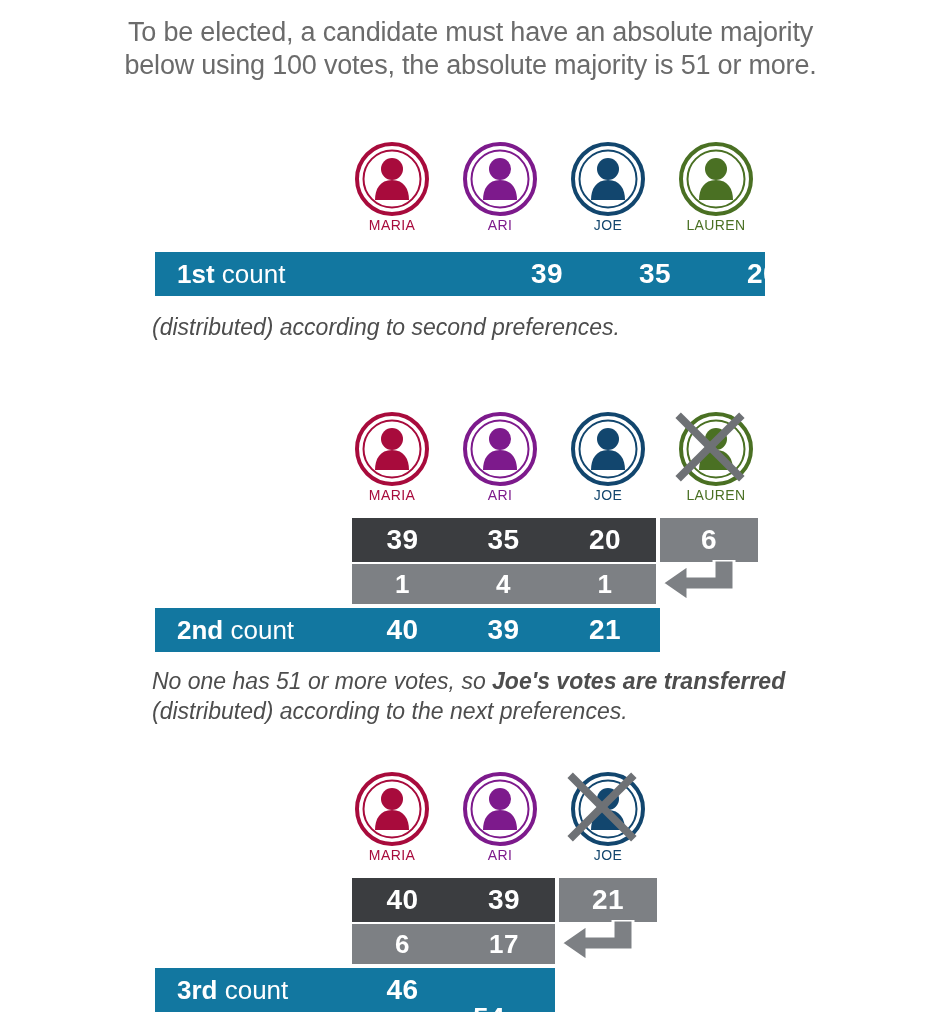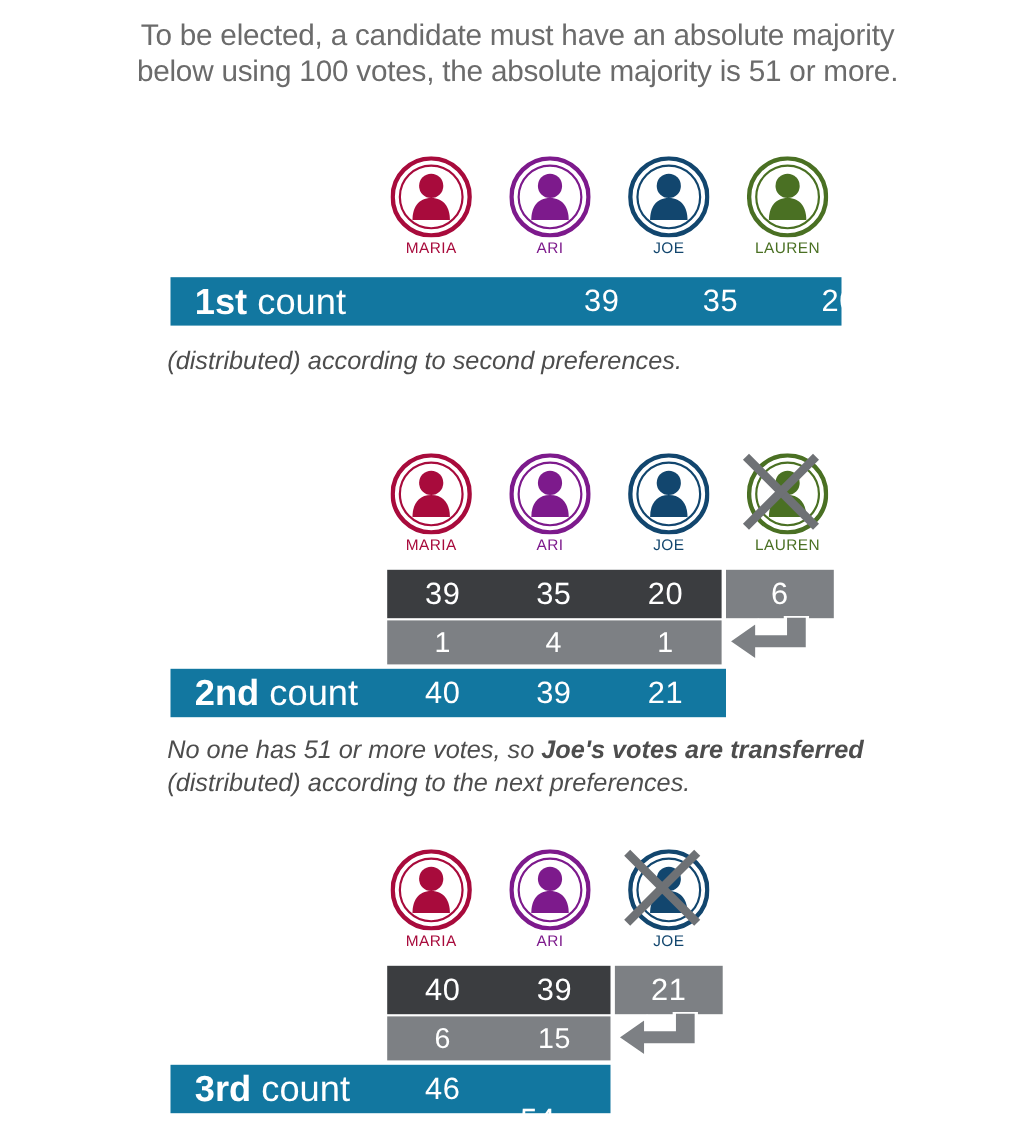--- a/index.html
+++ b/index.html
@@ -71,30 +71,30 @@
     color: #ffffff;
   }
   .bar .cellv {
     position: absolute;
     top: 0;
     height: 100%;
     display: flex;
     align-items: center;
     justify-content: center;
     font-size: 28px;
-    font-weight: 400;
+    font-weight: 700;
     letter-spacing: 0.5px;
   }
   .bar .lbl {
     position: absolute;
     top: 0;
     height: 100%;
     display: flex;
     align-items: center;
-    font-size: 33px;
+    font-size: 26px;
     white-space: pre;
   }
   .bar .lbl b { font-weight: 700; }
   .bar .lbl i { font-style: normal; font-weight: 400; }
 
   .blue   { background: #1277a0; }
   .darkrow{ background: #3b3d40; }
   .greyrow{ background: #7d8084; }
   .greybox{ background: #7d8084; }
 
@@ -328,21 +328,21 @@
     <div class="cellv" style="left:0px;   width:101px;">40</div>
     <div class="cellv" style="left:101px; width:102px;">39</div>
   </div>
 
   <div class="bar greybox" style="left:559px; top:878px; width:98px; height:44px;">
     <div class="cellv" style="left:0; width:98px;">21</div>
   </div>
 
   <div class="bar greyrow" style="left:352px; top:924px; width:203px; height:40px;">
     <div class="cellv" style="left:0px;   width:101px; font-size:26px;">6</div>
-    <div class="cellv" style="left:101px; width:102px; font-size:26px;">15</div>
+    <div class="cellv" style="left:101px; width:102px; font-size:26px;">17</div>
   </div>
 
   <div class="arrow-wrap" style="left:557px; top:920px; width:104px; height:48px;">
     <svg width="104" height="48" viewBox="0 0 104 48">
       <path d="M56 0 h20 v30 h-46 v11 l-26 -18 l26 -18 v11 h26 z" fill="#7d8084" stroke="#ffffff" stroke-width="3" stroke-linejoin="miter"></path>
     </svg>
   </div>
 
   <div class="bar blue" style="left:155px; top:968px; width:400px; height:44px;">
     <div class="lbl" style="left:22px;justify-content:flex-end;"><b>3rd</b><i> count</i></div>

